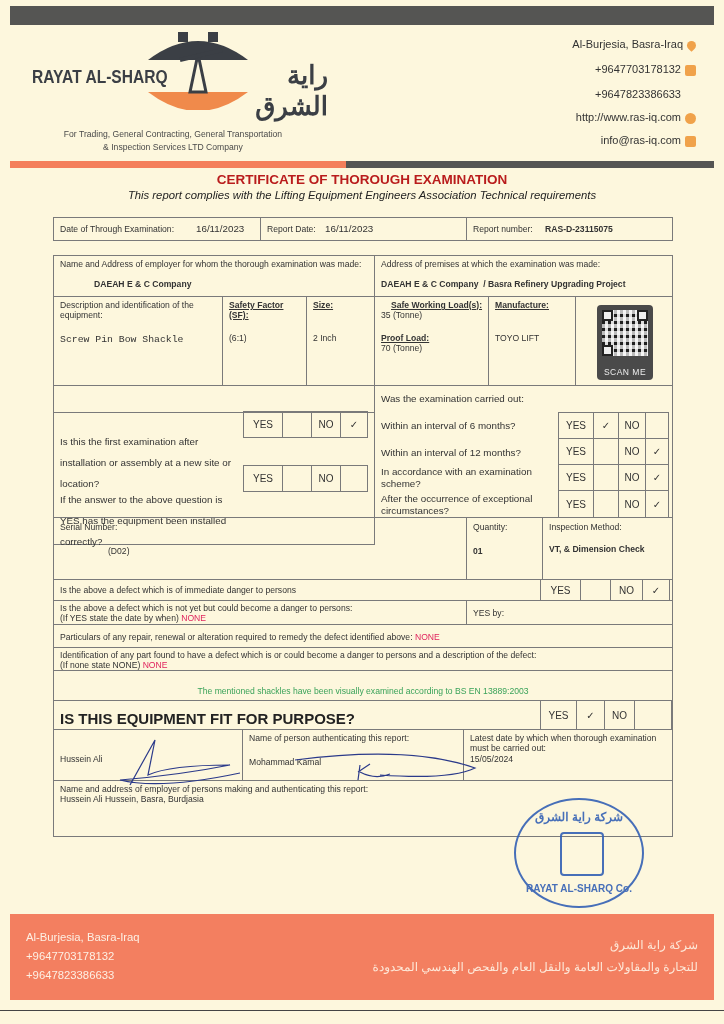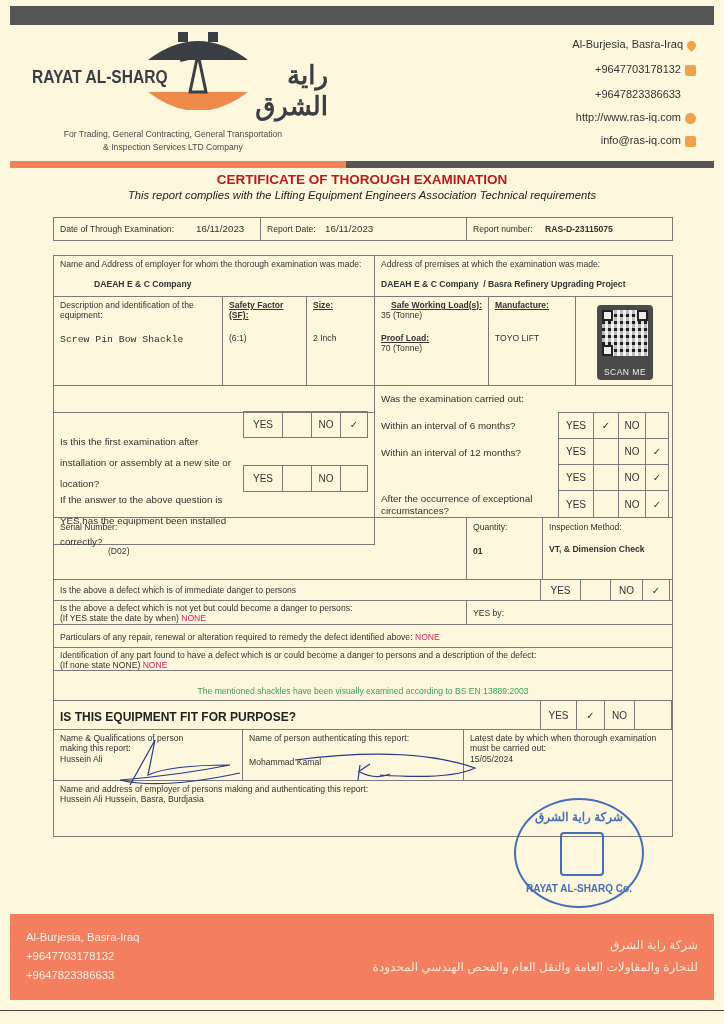--- a/index.html
+++ b/index.html
@@ -148,20 +148,21 @@
   <div style="width:40px;">YES</div>
   <div style="width:30px;"></div>
   <div style="width:30px;">NO</div>
   <div style="width:28px;"></div>
 </div>
 
 <div class="cell" style="left:374px;top:385px;width:299px;height:133px;">
   <div class="abs md" style="left:6px;top:7px;">Was the examination carried out:</div>
   <div class="abs md" style="left:6px;top:34px;">Within an interval of 6 months?</div>
   <div class="abs md" style="left:6px;top:61px;">Within an interval of 12 months?</div>
+  <div class="abs md" style="left:6px;top:80px;width:180px;line-height:12px;">In accordance with an examination scheme?</div>
   <div class="abs md" style="left:6px;top:107px;width:180px;line-height:12px;">After the occurrence of exceptional circumstances?</div>
 </div>
 <div class="yn" style="left:559px;top:412px;height:27px;">
   <div style="width:36px;">YES</div>
   <div style="width:26px;">✓</div>
   <div style="width:28px;">NO</div>
   <div style="width:24px;"></div>
 </div>
 <div class="yn" style="left:559px;top:438px;height:27px;">
   <div style="width:36px;">YES</div>
@@ -220,31 +221,30 @@
 <div class="cell" style="left:53px;top:647px;width:620px;height:24px;">
   <div class="abs sm" style="left:6px;top:2px;">Identification of any part found to have a defect which is or could become a danger to persons and a description of the defect:</div>
   <div class="abs sm" style="left:6px;top:12px;"><span>(If none state NONE)</span> <span class="red">NONE</span></div>
 </div>
 
 <div class="cell" style="left:53px;top:670px;width:620px;height:31px;">
   <div class="abs sm green" style="left:0;top:15px;width:100%;text-align:center;">The mentioned shackles have been visually examined according to BS EN 13889:2003</div>
 </div>
 
 <div class="cell" style="left:53px;top:700px;width:620px;height:30px;">
-  <div class="abs b" style="left:6px;top:9px;font-size:12px;">IS THIS EQUIPMENT FIT FOR PURPOSE?</div>
+  <div class="abs b" style="left:6px;top:9px;font-size:15px;">IS THIS EQUIPMENT FIT FOR PURPOSE?</div>
 </div>
 <div class="yn" style="left:541px;top:700px;height:30px;">
   <div style="width:37px;">YES</div>
   <div style="width:29px;">✓</div>
   <div style="width:31px;">NO</div>
   <div style="width:38px;"></div>
 </div>
 
 <div class="cell" style="left:53px;top:729px;width:190px;height:52px;">
-  <div class="abs sm" style="left:6px;top:3px;width:150px;line-height:10px;">Name &amp; Qualifications of person making this report:</div>
   <div class="abs sm" style="left:6px;top:24px;">Hussein Ali</div>
 </div>
 <div class="cell" style="left:242px;top:729px;width:222px;height:52px;">
   <div class="abs sm" style="left:6px;top:3px;">Name of person authenticating this report:</div>
   <div class="abs sm" style="left:6px;top:27px;">Mohammad Kamal</div>
 </div>
 <div class="cell" style="left:463px;top:729px;width:210px;height:52px;">
   <div class="abs sm" style="left:6px;top:3px;width:190px;line-height:10px;">Latest date by which when thorough examination must be carried out:</div>
   <div class="abs sm" style="left:6px;top:24px;">15/05/2024</div>
 </div>

